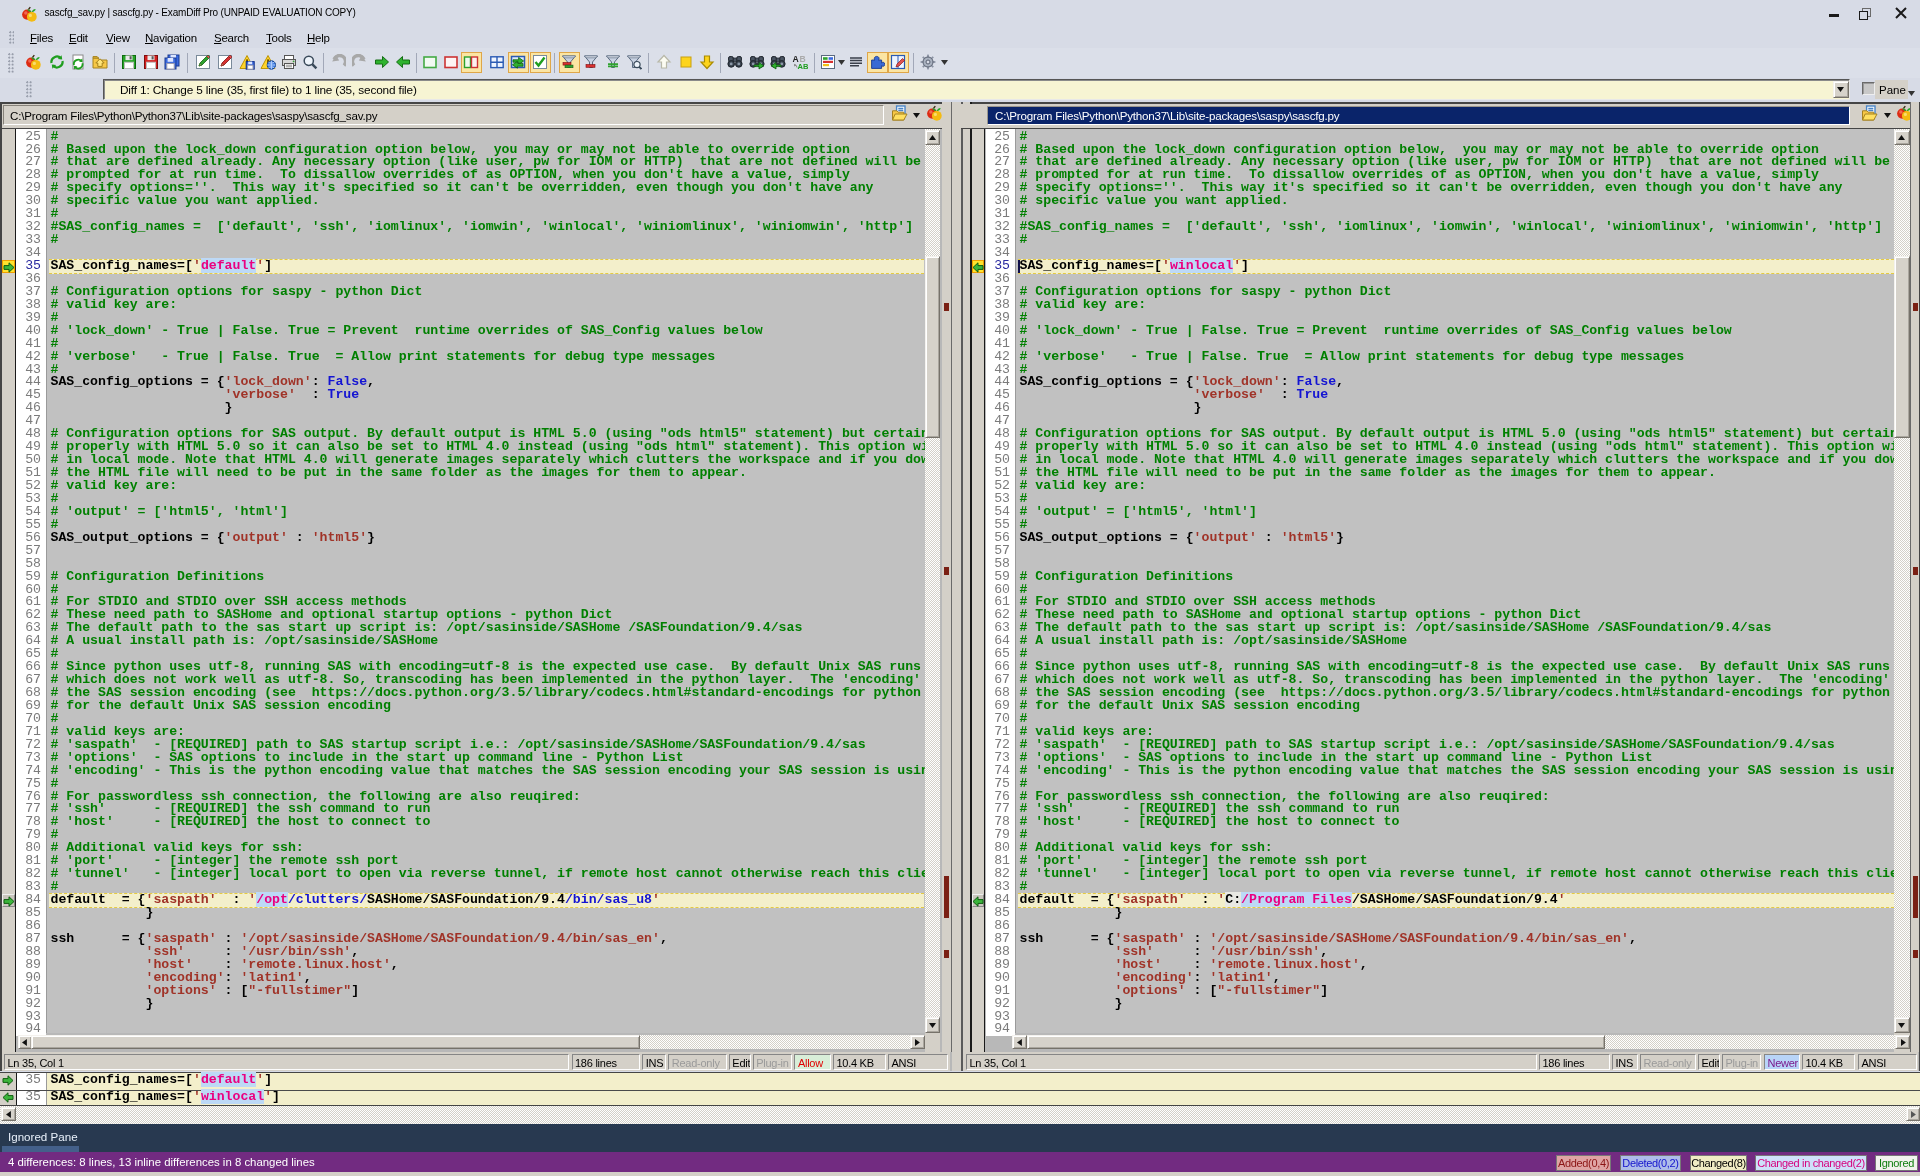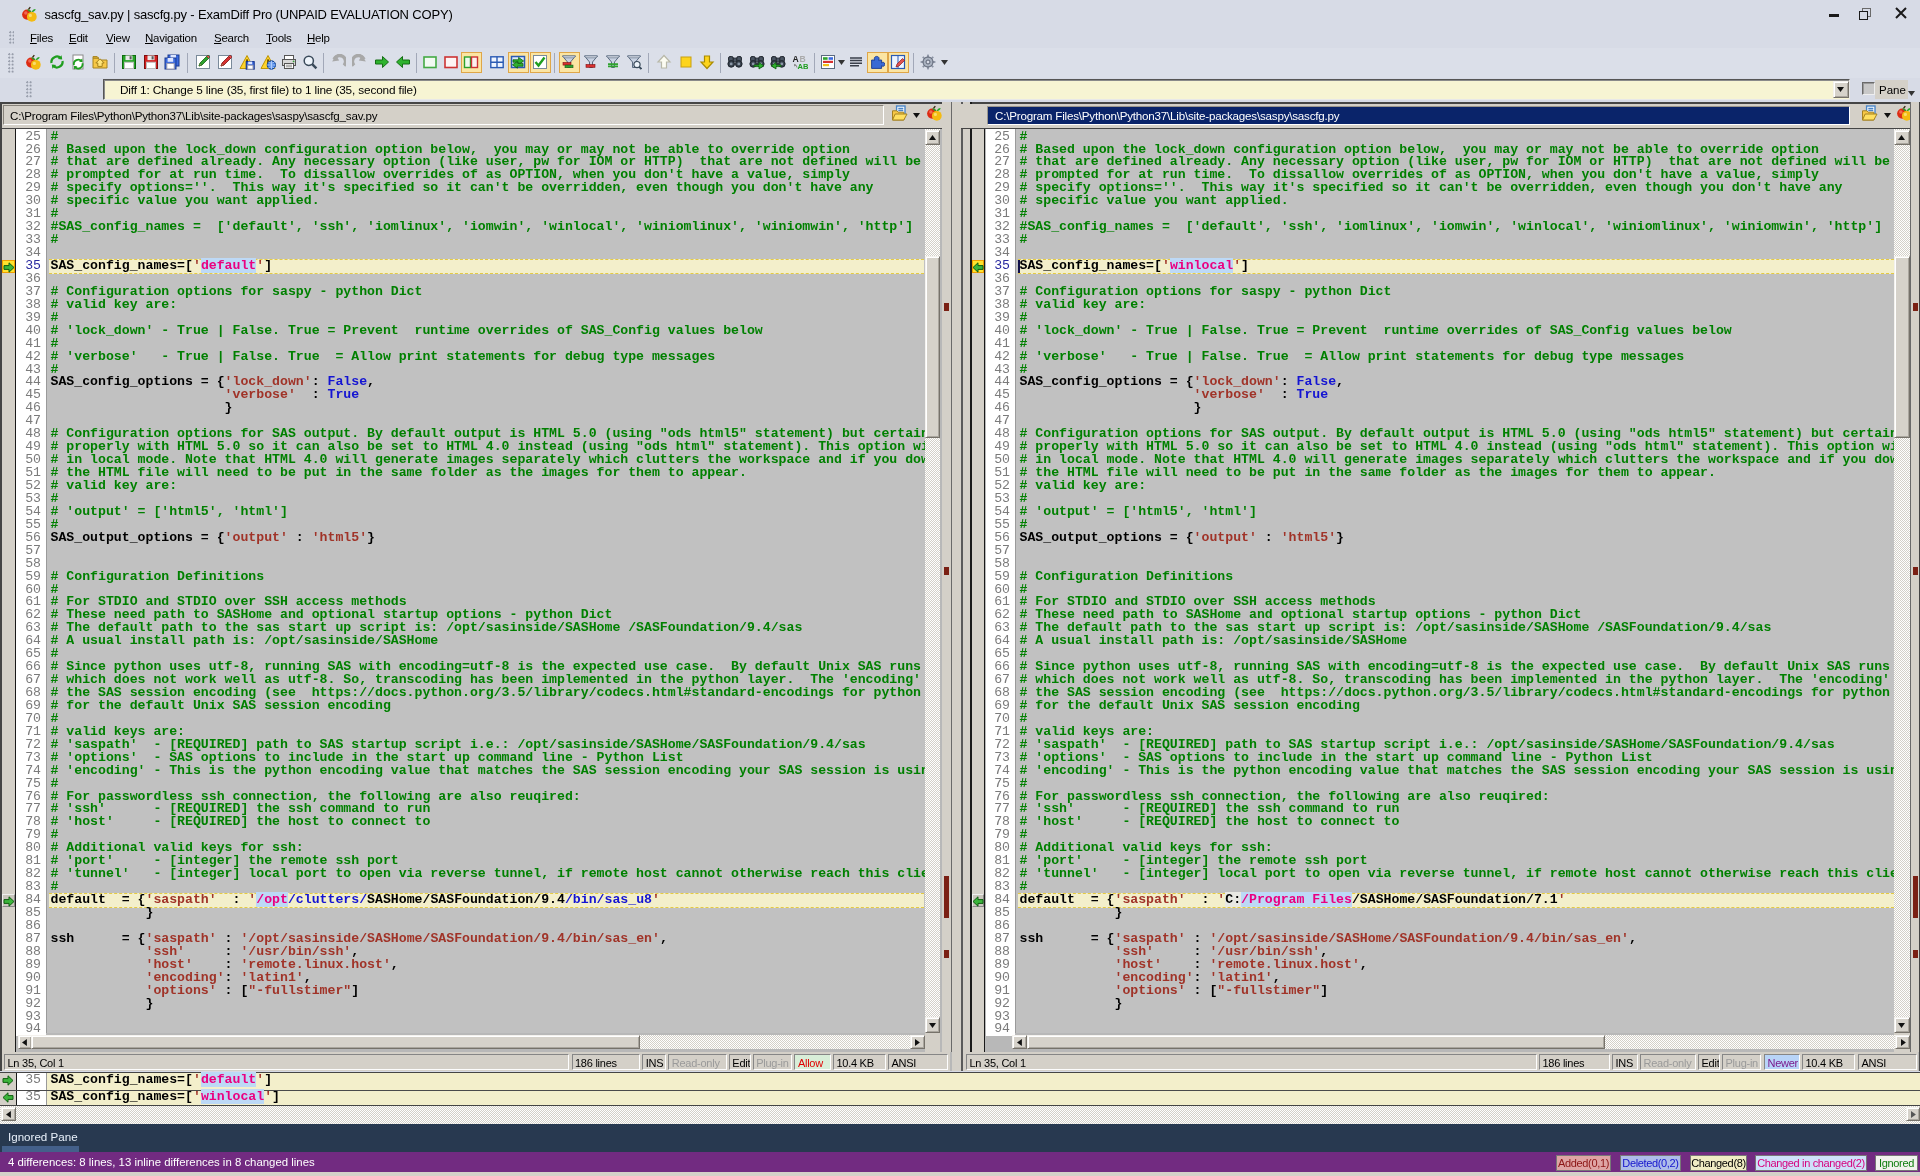--- a/index.html
+++ b/index.html
@@ -21,21 +21,21 @@
     <svg width="16" height="16" viewBox="0 0 16 16">
       <circle cx="6.2" cy="8.6" r="5.1" fill="#dd2b12"></circle>
       <circle cx="4.8" cy="7" r="1.7" fill="#f4715f" opacity=".85"></circle>
       <path d="M7.5 3.5 L9.3 1.2" stroke="#3a2a10" stroke-width="1.3" fill="none"></path>
       <circle cx="10.8" cy="10.8" r="4.9" fill="#f4bb12"></circle>
       <circle cx="9.4" cy="9.4" r="1.6" fill="#fbe07a" opacity=".9"></circle>
       <path d="M10.5 5.8 C9.5 3.8 7.2 3.4 6.2 3.6 C7 5.4 9 6.2 10.5 5.8Z" fill="#25a525"></path>
       <path d="M10.8 5.9 C11.2 3.9 13.3 2.8 14.6 3 C14.4 4.8 12.6 6.2 10.8 5.9Z" fill="#25a525"></path>
     </svg>
   </div>
-<div style="left:44.5px;top:6.5px;font-size:13px;letter-spacing:-0.18px;color:#000;white-space:pre">sascfg_sav.py | sascfg.py - ExamDiff Pro (UNPAID EVALUATION COPY)</div>
+<div style="left:44.5px;top:6.5px;font-size:10px;letter-spacing:-0.18px;color:#000;white-space:pre">sascfg_sav.py | sascfg.py - ExamDiff Pro (UNPAID EVALUATION COPY)</div>
 <div style="left:1829px;top:13.5px;width:10px;height:3px;background:#1a1a1a"></div>
 <div style="left:1862px;top:8px;width:9px;height:9px;border:1.4px solid #6a6a6a;background:transparent"></div>
 <div style="left:1859px;top:11px;width:9px;height:9px;border:1.6px solid #1a1a1a;background:#d7dbe6"></div>
 <div style="left:1894px;top:6px;width:14px;height:14px">
     <svg width="14" height="14" viewBox="0 0 14 14">
       <path d="M2 2 L12 12 M12 2 L2 12" stroke="#1a1a1a" stroke-width="2"></path>
     </svg>
   </div>
 <div style="left:0px;top:27px;width:1920px;height:21px;background:#d7dbe6"></div>
 <div style="left:9px;top:31px;width:5px;height:14px;background-image:radial-gradient(circle at 1.2px 1.2px,#8e94a2 0.9px,transparent 1.1px);background-size:3.5px 3.5px"></div>
@@ -715,21 +715,21 @@
     <div class="code" style="left:4.0px;top:648.6px"><i class="cm">#</i></div>
     <div class="code" style="left:4.0px;top:661.54px"><i class="cm"># For passwordless ssh connection, the following are also reuqired:</i></div>
     <div class="code" style="left:4.0px;top:674.48px"><i class="cm"># 'ssh'      - [REQUIRED] the ssh command to run</i></div>
     <div class="code" style="left:4.0px;top:687.42px"><i class="cm"># 'host'     - [REQUIRED] the host to connect to</i></div>
     <div class="code" style="left:4.0px;top:700.36px"><i class="cm">#</i></div>
     <div class="code" style="left:4.0px;top:713.3px"><i class="cm"># Additional valid keys for ssh:</i></div>
     <div class="code" style="left:4.0px;top:726.24px"><i class="cm"># 'port'     - [integer] the remote ssh port</i></div>
     <div class="code" style="left:4.0px;top:739.18px"><i class="cm"># 'tunnel'   - [integer] local port to open via reverse tunnel, if remote host cannot otherwise reach this client</i></div>
     <div class="code" style="left:4.0px;top:752.12px"><i class="cm">#</i></div>
     <div class="hl" style="left:2.8px;top:764.36px;width:875.7px;height:14.34px"></div>
-    <div class="code" style="left:4.0px;top:765.06px"><i class="b">default  = {</i><i class="s">'saspath'</i><i class="b">  : </i><i class="s">'</i><i class="cgray">C:</i><i class="inl">/Program Files</i><i class="b">/SASHome/SASFoundation/7.1</i><i class="s">'</i></div>
+    <div class="code" style="left:4.0px;top:765.06px"><i class="b">default  = {</i><i class="s">'saspath'</i><i class="b">  : </i><i class="s">'</i><i class="cgray">C:</i><i class="inl">/Program Files</i><i class="b">/SASHome/SASFoundation/9.4</i><i class="s">'</i></div>
     <div class="code" style="left:4.0px;top:778.0px"><i class="b">            }</i></div>
     <div class="code" style="left:4.0px;top:790.94px"></div>
     <div class="code" style="left:4.0px;top:803.88px"><i class="b">ssh      = {</i><i class="s">'saspath'</i><i class="b"> : </i><i class="s">'/opt/sasinside/SASHome/SASFoundation/9.4/bin/sas_en'</i><i class="b">,</i></div>
     <div class="code" style="left:4.0px;top:816.82px"><i class="b">            </i><i class="s">'ssh'</i><i class="b">     : </i><i class="s">'/usr/bin/ssh'</i><i class="b">,</i></div>
     <div class="code" style="left:4.0px;top:829.76px"><i class="b">            </i><i class="s">'host'</i><i class="b">    : </i><i class="s">'remote.linux.host'</i><i class="b">,</i></div>
     <div class="code" style="left:4.0px;top:842.7px"><i class="b">            </i><i class="s">'encoding'</i><i class="b">: </i><i class="s">'latin1'</i><i class="b">,</i></div>
     <div class="code" style="left:4.0px;top:855.64px"><i class="b">            </i><i class="s">'options'</i><i class="b"> : [</i><i class="s">"-fullstimer"</i><i class="b">]</i></div>
     <div class="code" style="left:4.0px;top:868.58px"><i class="b">            }</i></div>
     <div class="code" style="left:4.0px;top:881.52px"></div>
     <div class="code" style="left:4.0px;top:894.46px"></div>
@@ -898,17 +898,17 @@
 <div style="left:1911px;top:1110.5px;width:5px;height:7px">
     <svg width="7" height="7" viewBox="0 0 7 7">
       <path d="M0 0 L4.8999999999999995 3.5 L0 7 Z" fill="#555"></path>
     </svg>
   </div>
 <div style="left:0px;top:1123.5px;width:1920px;height:28px;background:#283950"></div>
 <div style="left:8px;top:1130px;font-size:11.6px;color:#e8f0fa">Ignored Pane</div>
 <div style="left:2px;top:1146px;width:77px;height:5.5px;background:#44608a"></div>
 <div style="left:0px;top:1151.5px;width:1920px;height:20.5px;background:#722b81"></div>
 <div style="left:8px;top:1155.5px;font-size:11.4px;color:#fff">4 differences: 8 lines, 13 inline differences in 8 changed lines</div>
-<div style="left:1556px;top:1154.5px;width:55px;height:16px;background:#dfa4a4;color:#8b1414;font-size:11px;letter-spacing:-0.35px;text-align:center;border:1px solid #777;padding-top:1.5px;overflow:hidden;white-space:nowrap">Added(0,1)</div>
+<div style="left:1556px;top:1154.5px;width:55px;height:16px;background:#dfa4a4;color:#8b1414;font-size:11px;letter-spacing:-0.35px;text-align:center;border:1px solid #777;padding-top:1.5px;overflow:hidden;white-space:nowrap">Added(0,4)</div>
 <div style="left:1620px;top:1154.5px;width:61px;height:16px;background:#aebce9;color:#1414cd;font-size:11px;letter-spacing:-0.35px;text-align:center;border:1px solid #777;padding-top:1.5px;overflow:hidden;white-space:nowrap">Deleted(0,2)</div>
 <div style="left:1690px;top:1154.5px;width:57px;height:16px;background:#f0ecc4;color:#000;font-size:11px;letter-spacing:-0.35px;text-align:center;border:1px solid #777;padding-top:1.5px;overflow:hidden;white-space:nowrap">Changed(8)</div>
 <div style="left:1755px;top:1154.5px;width:112px;height:16px;background:#cfe0fa;color:#d6007e;font-size:11px;letter-spacing:-0.35px;text-align:center;border:1px solid #777;padding-top:1.5px;overflow:hidden;white-space:nowrap">Changed in changed(2)</div>
 <div style="left:1875px;top:1154.5px;width:43px;height:16px;background:#f2f2ee;color:#0d7d0d;font-size:11px;letter-spacing:-0.35px;text-align:center;border:1px solid #777;padding-top:1.5px;overflow:hidden;white-space:nowrap">Ignored</div>
 <div style="left:0px;top:1172px;width:1920px;height:4px;background:#d4d0c8"></div>
 </body></html>

